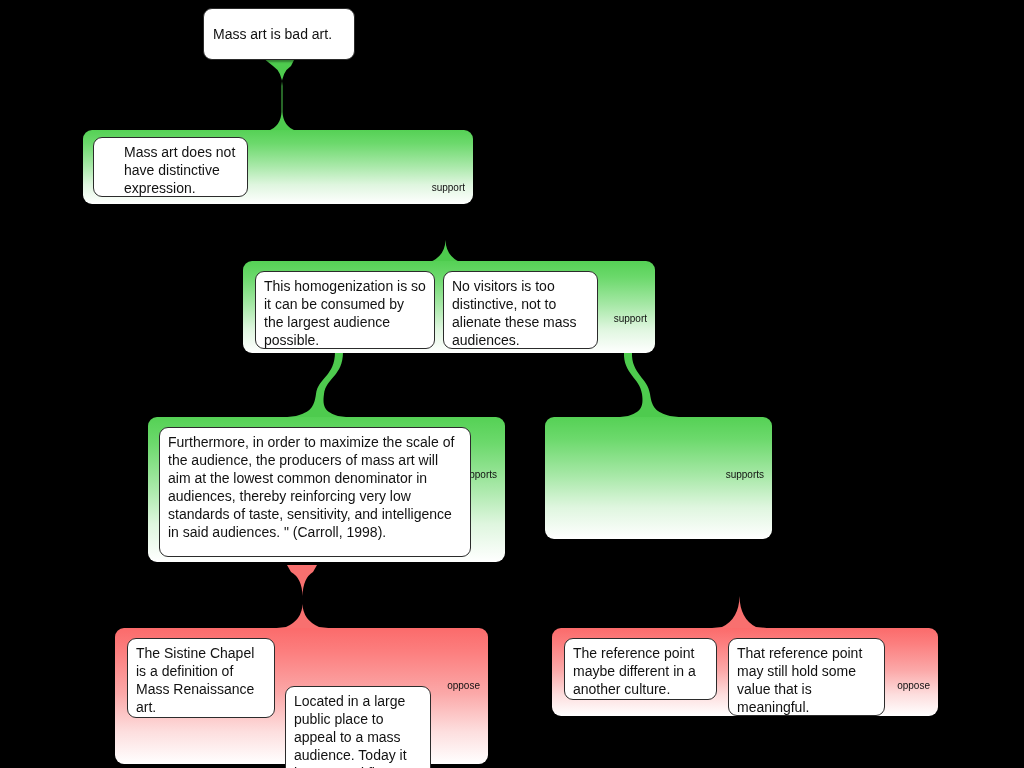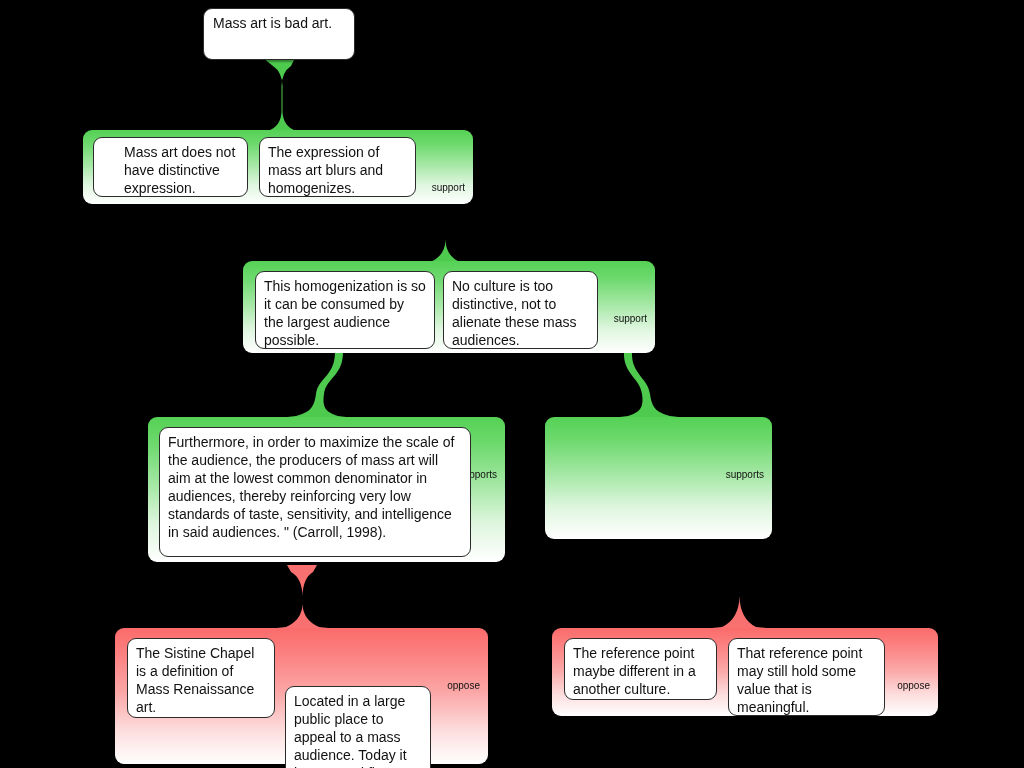--- a/index.html
+++ b/index.html
@@ -93,42 +93,39 @@
              L 696 419 L 604 419 L 628 416
              C 640 412 644 408 642 394
              C 640 378 623 374 624 352
              C 625 338 626 327 619 321 Z" fill="#4ecb4e"></path>
 
     <path d="M 287 565 L 317 565 L 313 572 Q 303 578 302.5 596 L 302.5 604 Q 302 620 286 627 L 258 630 L 347 630 L 319 627 Q 303 620 302.5 604 L 302.5 596 Q 302 578 291 572 Z" fill="#f8706f"></path>
 
     <path d="M 724 478 L 754 478 L 750 485 Q 740 490 739.5 520 L 739.5 596 Q 739 619 722 627 L 692 630 L 786 630 L 756 627 Q 740 619 739.5 596 L 739.5 520 Q 739 490 728 485 Z" fill="#f8706f"></path>
   </svg>
 
-  <div class="card root" style="left:203px; top:8px; width:152px; height:52px; display:flex; padding-left:9px;">
+  <div class="card root" style="left:203px; top:8px; width:152px; height:52px; display:flex; align-items:center; padding-left:9px;">
     <span>Mass art is bad art.</span>
   </div>
 
   <div class="group support" style="left:83px; top:130px; width:390px; height:74px;">
     <span class="group-label">support</span>
   </div>
   <div class="card" style="left:93px; top:137px; width:155px; height:60px;padding-left:30px;">
     <span>Mass art does not have distinctive expression.</span>
   </div>
-  <div class="card" style="left:259px; top:137px; width:157px; height:60px;">
-    <span>The expression of mass art blurs and homogenizes.</span>
-  </div>
 
   <div class="group support" style="left:243px; top:261px; width:412px; height:92px;">
     <span class="group-label">support</span>
   </div>
   <div class="card" style="left:255px; top:271px; width:180px; height:78px;">
     <span>This homogenization is so it can be consumed by the largest audience possible.</span>
   </div>
   <div class="card" style="left:443px; top:271px; width:155px; height:78px;">
-    <span>No culture is too distinctive, not to alienate these mass audiences.</span>
+    <span>No visitors is too distinctive, not to alienate these mass audiences.</span>
   </div>
 
   <div class="group support" style="left:148px; top:417px; width:357px; height:145px;">
     <span class="group-label">supports</span>
   </div>
   <div class="card" style="left:159px; top:427px; width:312px; height:130px;">
     <span>Furthermore, in order to maximize the scale of the audience, the producers of mass art will aim at the lowest common denominator in audiences, thereby reinforcing very low standards of taste, sensitivity, and intelligence in said audiences. " (Carroll, 1998).</span>
   </div>
 
   <div class="group support" style="left:545px; top:417px; width:227px; height:122px;">

